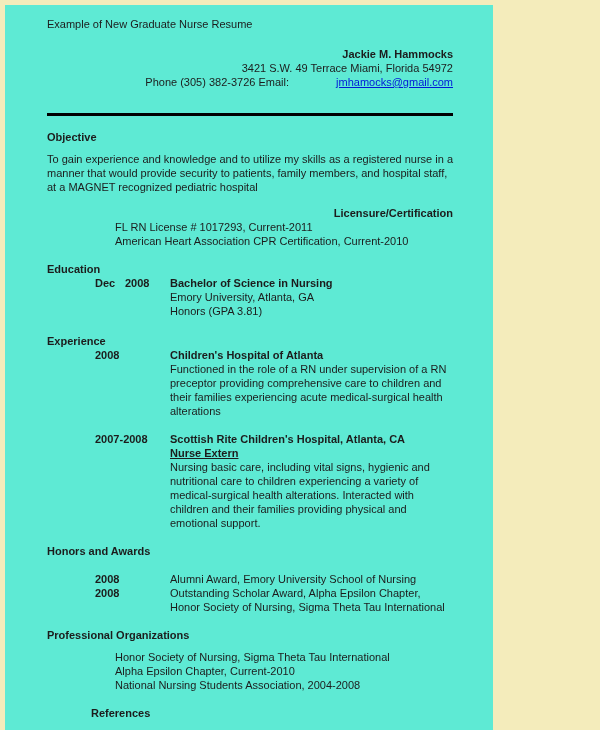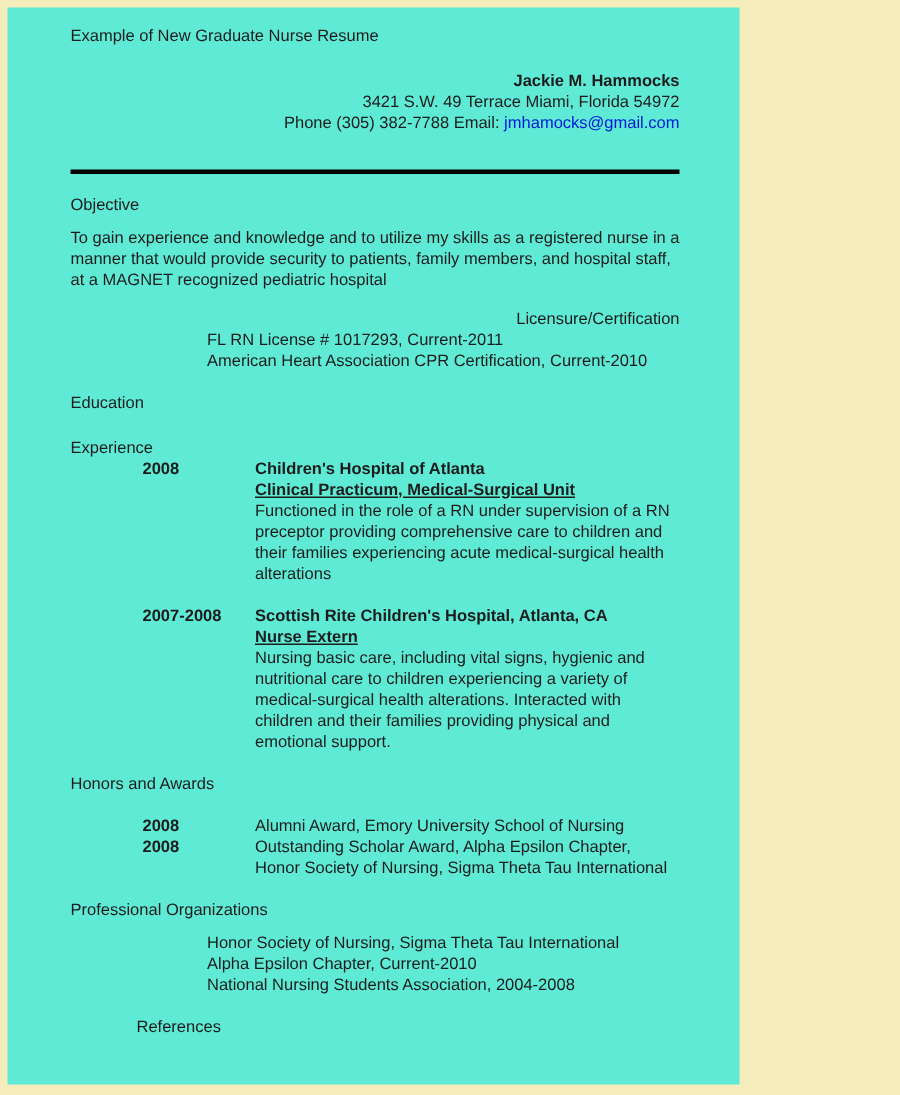--- a/index.html
+++ b/index.html
@@ -18,70 +18,77 @@
     font-size: 11px;
     line-height: 14px;
   }
   .center { text-align: right; }
   .bold { font-weight: bold; }
   .hr-rule {
     border: none;
     border-top: 3px solid #000;
     margin: 24px 0 0 0;
   }
-  .sec-title { font-weight: normal; }
+  .sec-title { font-weight: bold; }
   .mt-8  { margin-top: 8px; }
   .mt-12 { margin-top: 12px; text-align: right; }
   .mt-14 { margin-top: 14px; }
   .mt-16 { margin-top: 16px; }
   .row { display: flex; align-items: flex-start; }
   .col-date {
     width: 123px;
     padding-left: 48px;
     flex-shrink: 0;
     font-weight: bold;
   }
   .col-body { flex: 1; }
-  .indent { margin-left: 91px; }
+  .indent { margin-left: 68px; }
   .employer { font-weight: bold; }
   .role { font-weight: bold; text-decoration: underline; }
-  .email-link { color: #0018d8; cursor: pointer; }
+  .email-link { color: #0018d8; text-decoration: underline; cursor: pointer; margin-left: 44px; }
   .edu-month { display: inline-block; width: 30px; font-weight: bold; }
   .edu-year { font-weight: bold; }
 </style>
 </head>
 <body>
 
 <div class="page">
 
   <div>Example of New Graduate Nurse Resume</div>
 
   <div class="center mt-16">
     <div class="bold">Jackie M. Hammocks</div>
     <div>3421 S.W. 49 Terrace Miami, Florida 54972</div>
-    <div><span>Phone (305) 382-7788 Email: </span><a class="email-link">jmhamocks@gmail.com</a></div>
+    <div><span>Phone (305) 382-3726 Email: </span><a class="email-link">jmhamocks@gmail.com</a></div>
   </div>
 
   <hr class="hr-rule">
 
   <div class="sec-title mt-14">Objective</div>
   <div class="mt-8">To gain experience and knowledge and to utilize my skills as a registered nurse in a manner that would provide security to patients, family members, and hospital staff, at a MAGNET recognized pediatric hospital</div>
 
   <div class="sec-title mt-12">Licensure/Certification</div>
   <div class="indent">FL RN License # 1017293, Current-2011</div>
   <div class="indent">American Heart Association CPR Certification, Current-2010</div>
 
   <div class="sec-title mt-14">Education</div>
+  <div class="row">
+    <div class="col-date"><span class="edu-month">Dec</span><span class="edu-year">2008</span></div>
+    <div class="col-body">
+      <div class="bold">Bachelor of Science in Nursing</div>
+      <div>Emory University, Atlanta, GA</div>
+      <div>Honors (GPA 3.81)</div>
+    </div>
+  </div>
 
   <div class="sec-title mt-16">Experience</div>
   <div class="row">
     <div class="col-date">2008</div>
     <div class="col-body">
       <div class="employer">Children's Hospital of Atlanta</div>
-      <div class="role">Clinical Practicum, Medical-Surgical Unit</div>
       <div>Functioned in the role of a RN under supervision of a RN preceptor providing comprehensive care to children and their families experiencing acute medical-surgical health alterations</div>
     </div>
   </div>
   <div class="row mt-14">
     <div class="col-date">2007-2008</div>
     <div class="col-body">
       <div class="employer">Scottish Rite Children's Hospital, Atlanta, CA</div>
       <div class="role">Nurse Extern</div>
       <div>Nursing basic care, including vital signs, hygienic and nutritional care to children experiencing a variety of medical-surgical health alterations.  Interacted with children and their families providing physical and emotional support.</div>
     </div>

